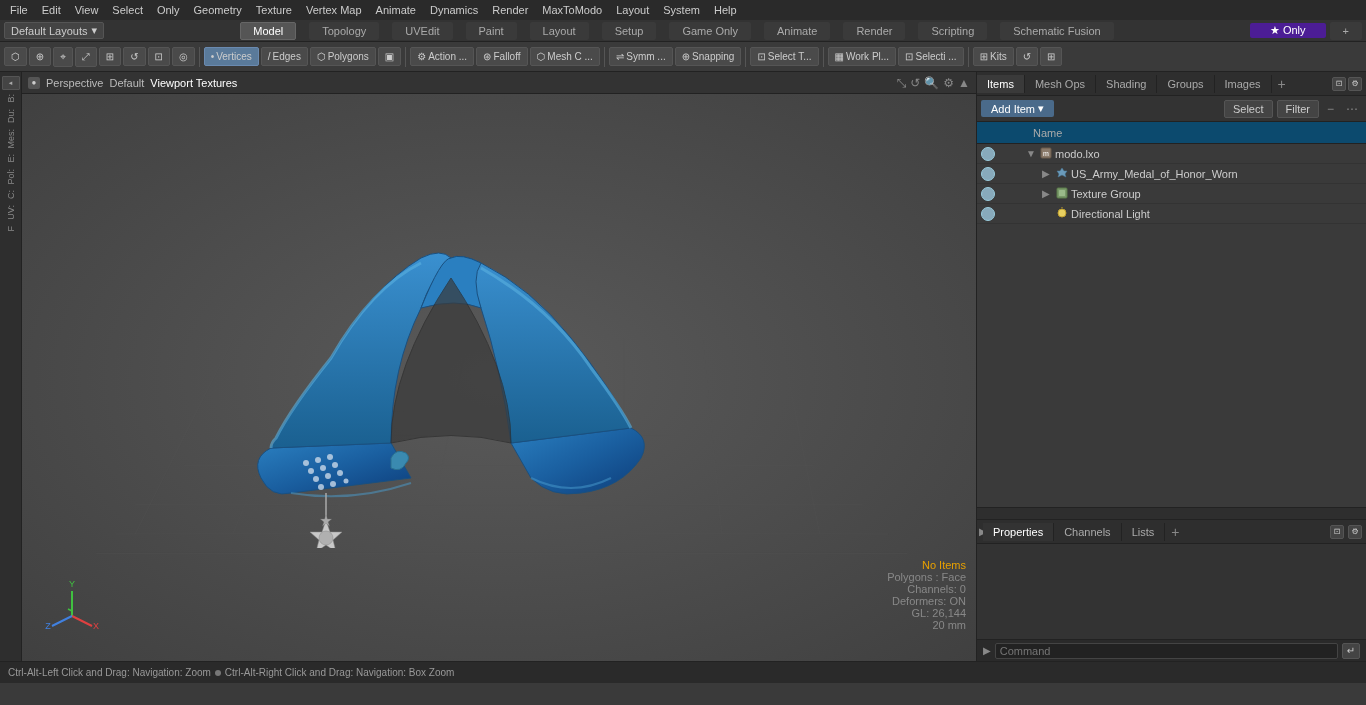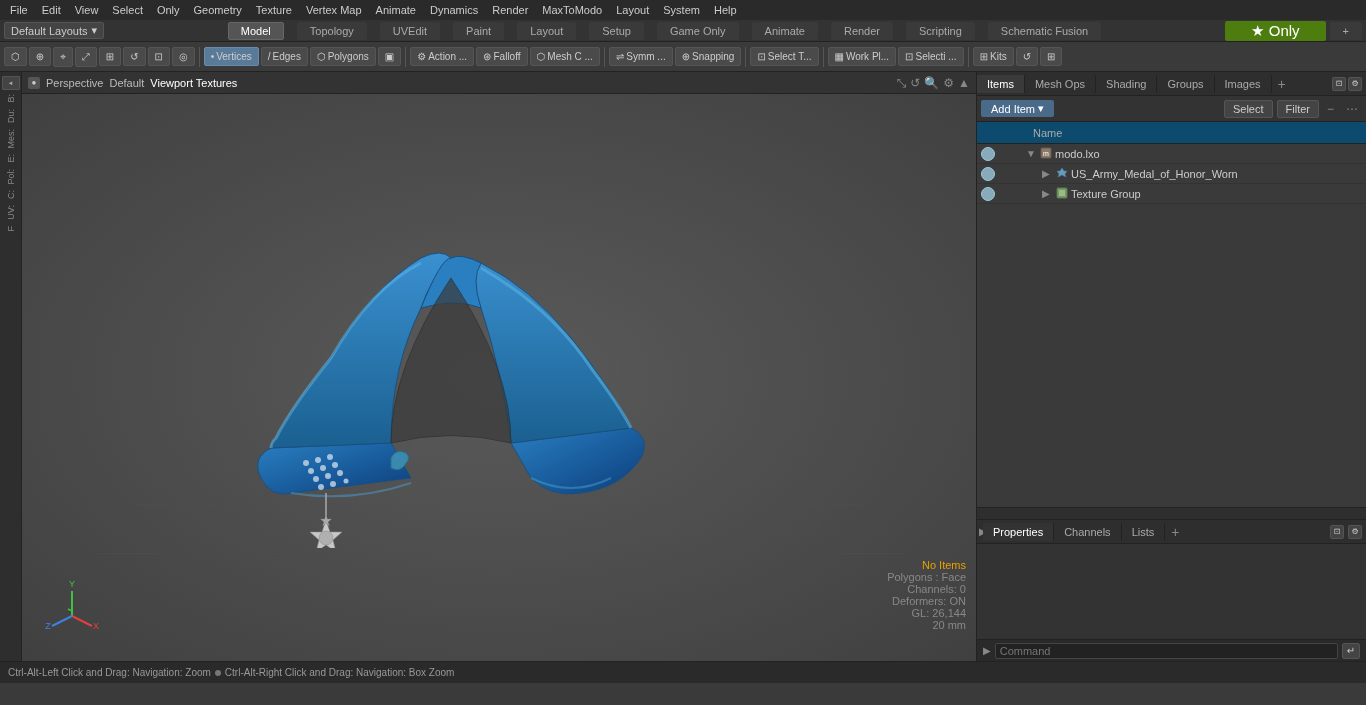--- a/index.html
+++ b/index.html
@@ -32,22 +32,22 @@
       padding: 2px 12px; background: #3a3a3a; color: #aaa; cursor: pointer;
       font-size: 11px; border-radius: 2px; border: 1px solid transparent;
     }
     .layout-tab.active {
       background: #555; color: #fff; border-color: #666;
     }
     .layout-extra {
       display: flex; align-items: center; gap: 4px; margin-left: auto;
     }
     .star-btn {
-      background: #4d7c0f; color: #fff; padding: 1px 26px; border-radius: 2px;
-      font-size: 15px; cursor: pointer;
+      background: #4c1d95; color: #fff; padding: 1px 20px; border-radius: 2px;
+      font-size: 11px; cursor: pointer;
     }
 
     
     #tools-bar {
       display: flex; align-items: center; height: 30px;
       background: #3a3a3a; border-bottom: 1px solid #222; padding: 0 4px; gap: 2px;
     }
     .tool-btn {
       padding: 3px 6px; background: #4a4a4a; border: 1px solid #555; color: #ccc;
       font-size: 10px; cursor: pointer; border-radius: 2px; display: flex; align-items: center; gap: 2px; white-space: nowrap;
@@ -590,20 +590,34 @@
         <div class="item-expand">▶</div>
         <div class="item-icon">
           <svg width="12" height="12" viewBox="0 0 12 12">
               <rect x="1" y="1" width="10" height="10" fill="#7a9a6a" stroke="#5a7a4a" stroke-width="1" rx="1"></rect>
               <rect x="3" y="3" width="6" height="6" fill="#9aba8a" rx="0.5"></rect>
             </svg>
         </div>
         <span class="item-name">Texture Group</span>
       </div>
 
+      <div class="item-row">
+        <div class="item-vis active"></div>
+        <div style="width:14px;"></div>
+        <div style="width:14px;"></div>
+        <div class="item-indent"></div>
+        <div class="item-expand"></div>
+        <div class="item-icon">
+          <svg width="12" height="12" viewBox="0 0 12 12">
+              <circle cx="6" cy="6" r="4" fill="#e8d060" stroke="#c0a030" stroke-width="1"></circle>
+              <line x1="6" y1="1" x2="6" y2="0" stroke="#c0a030" stroke-width="1"></line>
+            </svg>
+        </div>
+        <span class="item-name">Directional Light</span>
+      </div>
     </div>
 
     <div style="flex:1; background:#3a3a3a; min-height:20px;"></div>
 
     <div style="height:12px;background:#2e2e2e;border-top:1px solid #222;"></div>
 
     <div id="properties-panel">
       <div id="properties-tabs">
         <div style="width:6px;cursor:pointer;color:#888;font-size:10px;display:flex;align-items:center;padding:0 2px;">▶</div>
         <div class="prop-tab active">

